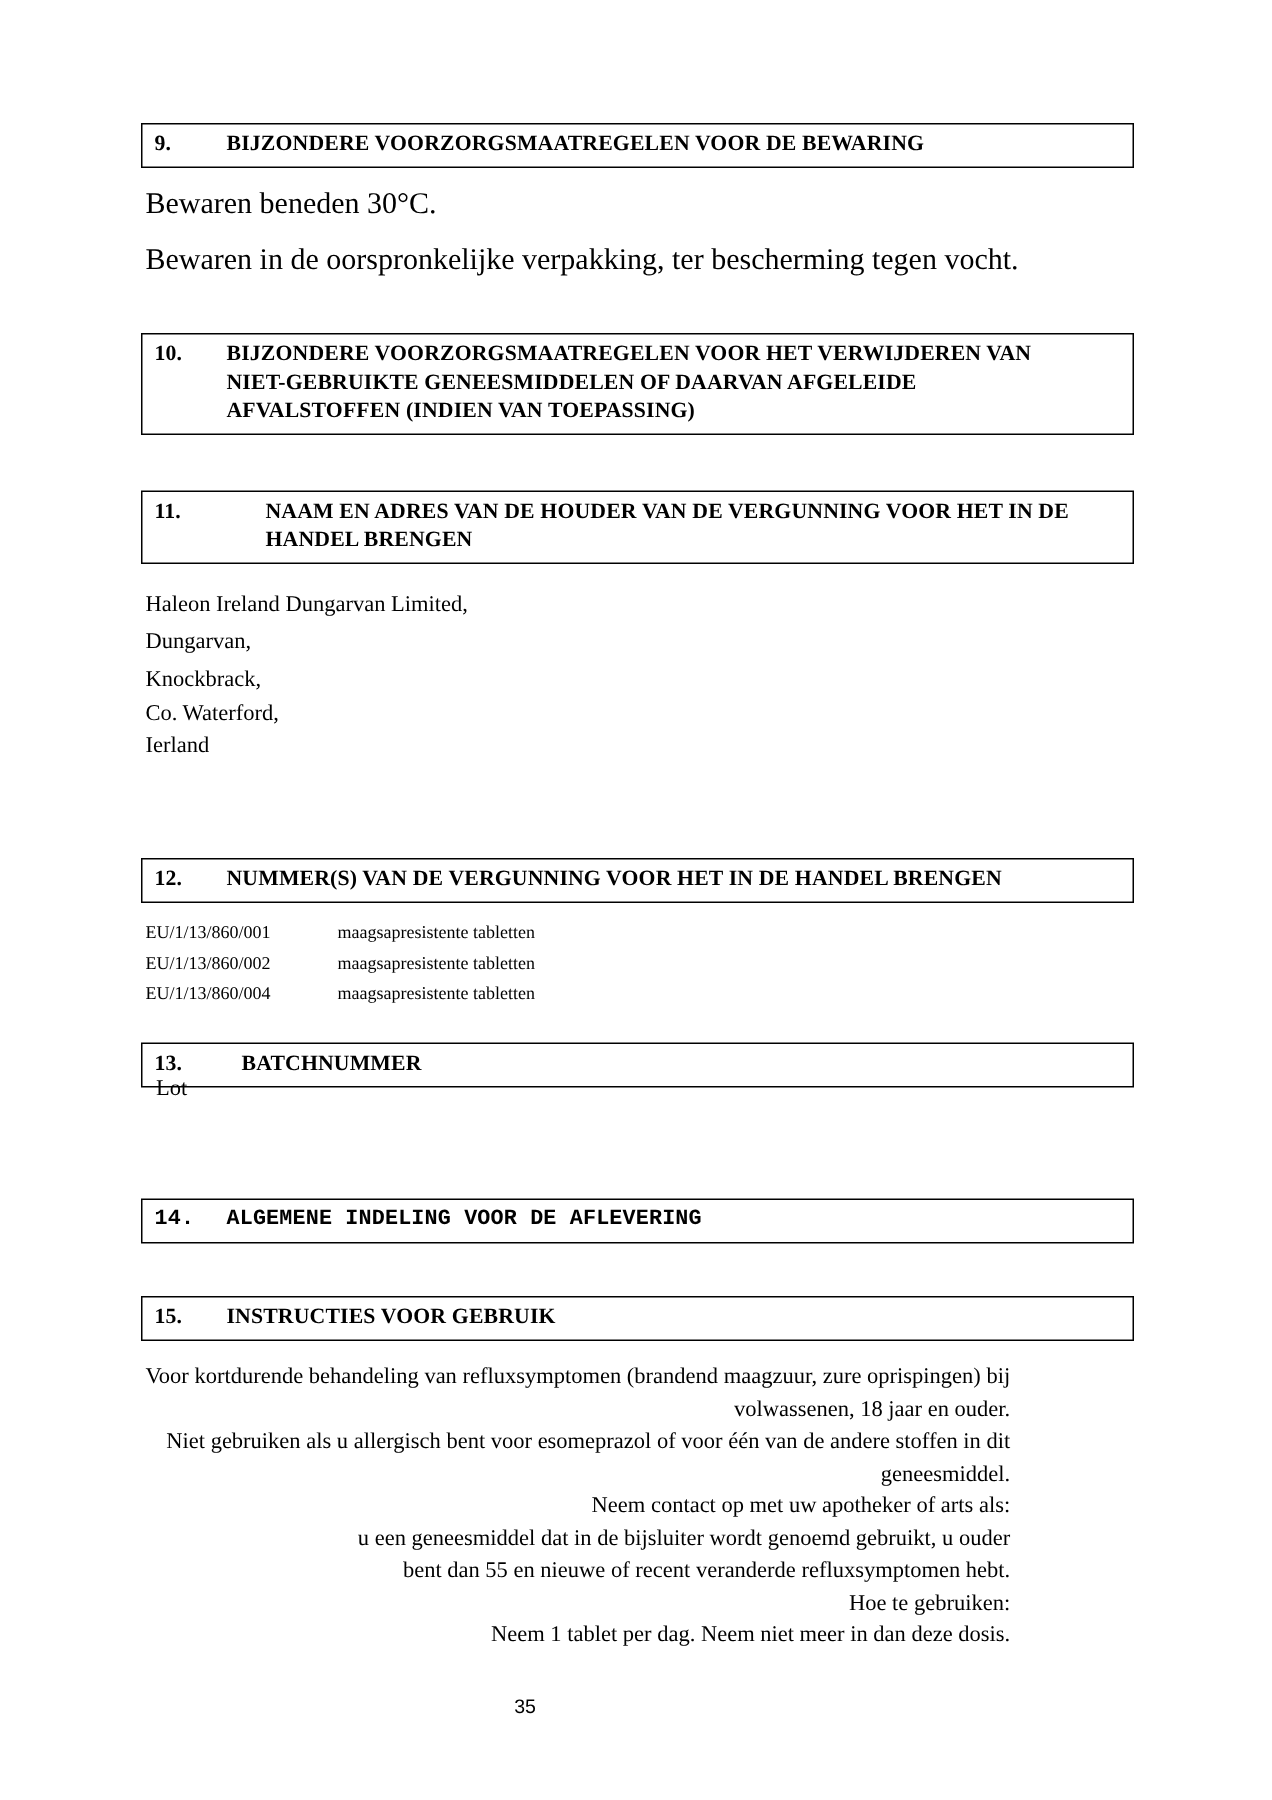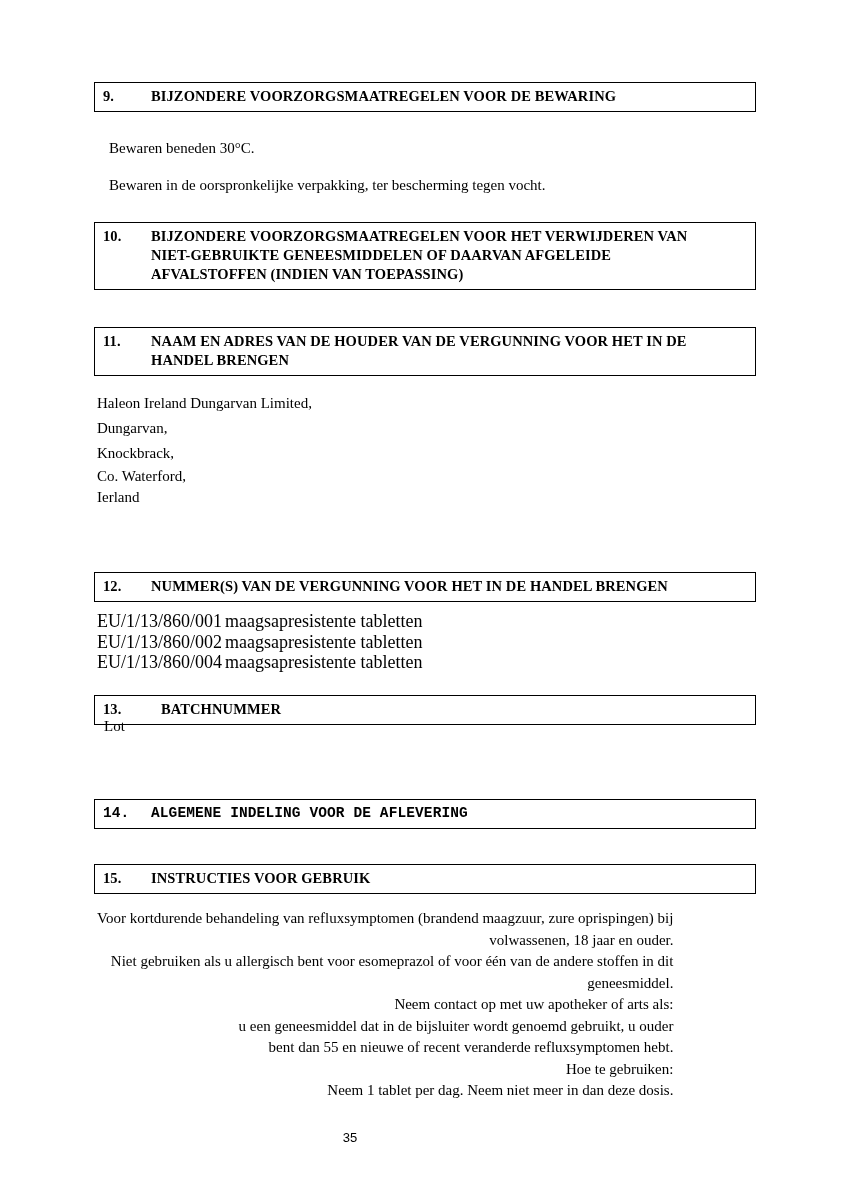--- a/index.html
+++ b/index.html
@@ -54,38 +54,38 @@
     font-weight: bold;
     font-size: 14.5px;
     line-height: 19px;
     flex: 1 1 auto;
     letter-spacing: 0.1px;
   }
   .sec-title .tline { display: block; }
 
   
   .para {
-    font-size: 15px;
-    line-height: 19px;
-    margin: 12px;
+    font-size: 20px;
+    line-height: 19px;
+    margin: 0;
     padding: 0 0 0 3px;
   }
 
   .addr {
     font-size: 15px;
     padding-left: 3px;
   }
   .addr .aline {
     display: block;
     line-height: 25px;
   }
   .addr .aline.tight { line-height: 21px; }
 
   .numlist {
-    font-size: 18px;
+    font-size: 12px;
     padding-left: 3px;
   }
   .numlist .nrow {
     display: flex;
     line-height: 20.5px;
   }
   .numlist .ncode {
     flex: 0 0 128px;
     white-space: pre;
   }
@@ -114,21 +114,21 @@
     font-size: 13px;
     font-family: "Liberation Sans", sans-serif;
     color: #000000;
   }
 
   
   .at-s9   { position: absolute; top: 82px;  }
   .at-p9a  { position: absolute; top: 127px; }
   .at-p9b  { position: absolute; top: 164px; }
   .at-s10  { position: absolute; top: 222px; }
-  .at-s11  { position: absolute; top: 327px; }
+  .at-s11  { position: absolute; top: 327px; gap: 26px; }
   .at-addr { position: absolute; top: 391px; }
   .at-s12  { position: absolute; top: 572px; }
   .at-nums { position: absolute; top: 611px; }
   .at-s13  { position: absolute; top: 695px; gap: 10px; }
   .at-lot  { position: absolute; top: 717px; }
   .at-s14  { position: absolute; top: 799px; font-family: Liberation Mono, monospace; }
   .at-s15  { position: absolute; top: 864px; }
   .at-body { position: absolute; top: 908px; }
 </style>
 </head>

